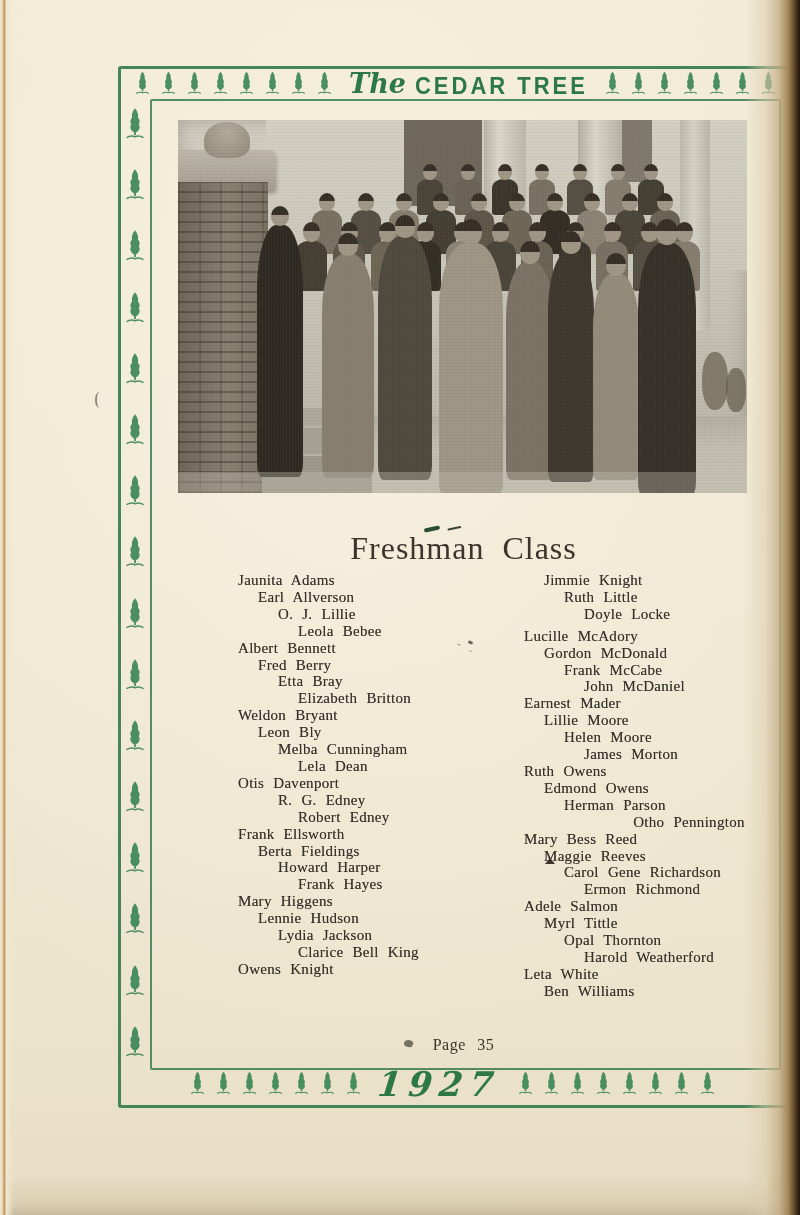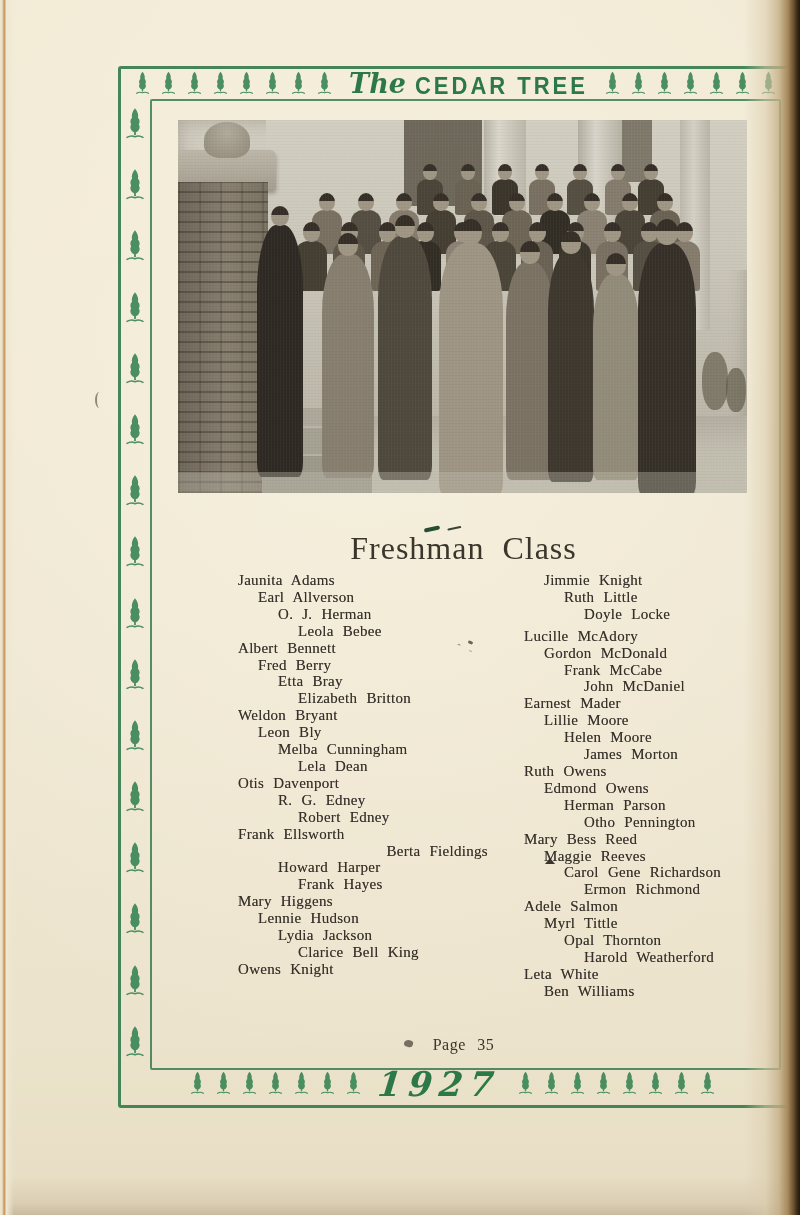--- a/index.html
+++ b/index.html
@@ -373,35 +373,35 @@
     <div class="ph-foot"></div>
     <div class="ph-grain"></div>
     <div class="ph-tint"></div>
   </div>
 
   <div class="heading">Freshman Class</div>
 
   <div class="roster-col" id="col-left">
       <div class="name-row" style="padding-left: 0px;">Jaunita Adams</div>
       <div class="name-row" style="padding-left: 20px;">Earl Allverson</div>
-      <div class="name-row" style="padding-left: 40px;">O. J. Herman</div>
+      <div class="name-row" style="padding-left: 40px;">O. J. Lillie</div>
       <div class="name-row" style="padding-left: 60px;">Leola Bebee</div>
       <div class="name-row" style="padding-left: 0px;">Albert Bennett</div>
       <div class="name-row" style="padding-left: 20px;">Fred Berry</div>
       <div class="name-row" style="padding-left: 40px;">Etta Bray</div>
       <div class="name-row" style="padding-left: 60px;">Elizabeth Britton</div>
       <div class="name-row" style="padding-left: 0px;">Weldon Bryant</div>
       <div class="name-row" style="padding-left: 20px;">Leon Bly</div>
       <div class="name-row" style="padding-left: 40px;">Melba Cunningham</div>
       <div class="name-row" style="padding-left: 60px;">Lela Dean</div>
       <div class="name-row" style="padding-left: 0px;">Otis Davenport</div>
       <div class="name-row" style="padding-left: 40px;">R. G. Edney</div>
       <div class="name-row" style="padding-left: 60px;">Robert Edney</div>
       <div class="name-row" style="padding-left: 0px;">Frank Ellsworth</div>
-      <div class="name-row" style="padding-left: 20px; text-align: right;">Berta Fieldings</div>
+      <div class="name-row" style="padding-left: 20px;">Berta Fieldings</div>
       <div class="name-row" style="padding-left: 40px;">Howard Harper</div>
       <div class="name-row" style="padding-left: 60px;">Frank Hayes</div>
       <div class="name-row" style="padding-left: 0px;">Mary Higgens</div>
       <div class="name-row" style="padding-left: 20px;">Lennie Hudson</div>
       <div class="name-row" style="padding-left: 40px;">Lydia Jackson</div>
       <div class="name-row" style="padding-left: 60px;">Clarice Bell King</div>
       <div class="name-row" style="padding-left: 0px;">Owens Knight</div>
     </div>
   <div class="roster-col" id="col-right">
       <div class="name-row" style="padding-left: 20px;">Jimmie Knight</div>
@@ -411,21 +411,21 @@
       <div class="name-row" style="padding-left: 20px;">Gordon McDonald</div>
       <div class="name-row" style="padding-left: 40px;">Frank McCabe</div>
       <div class="name-row" style="padding-left: 60px;">John McDaniel</div>
       <div class="name-row" style="padding-left: 0px;">Earnest Mader</div>
       <div class="name-row" style="padding-left: 20px;">Lillie Moore</div>
       <div class="name-row" style="padding-left: 40px;">Helen Moore</div>
       <div class="name-row" style="padding-left: 60px;">James Morton</div>
       <div class="name-row" style="padding-left: 0px;">Ruth Owens</div>
       <div class="name-row" style="padding-left: 20px;">Edmond Owens</div>
       <div class="name-row" style="padding-left: 40px;">Herman Parson</div>
-      <div class="name-row" style="padding-left: 60px;">Otho Pennington</div>
+      <div class="name-row" style="padding-left: 60px; text-align: center;">Otho Pennington</div>
       <div class="name-row" style="padding-left: 0px;">Mary Bess Reed</div>
       <div class="name-row" style="padding-left: 20px;">Maggie Reeves</div>
       <div class="name-row" style="padding-left: 40px;">Carol Gene Richardson</div>
       <div class="name-row" style="padding-left: 60px;">Ermon Richmond</div>
       <div class="name-row" style="padding-left: 0px;">Adele Salmon</div>
       <div class="name-row" style="padding-left: 20px;">Myrl Tittle</div>
       <div class="name-row" style="padding-left: 40px;">Opal Thornton</div>
       <div class="name-row" style="padding-left: 60px;">Harold Weatherford</div>
       <div class="name-row" style="padding-left: 0px;">Leta White</div>
       <div class="name-row" style="padding-left: 20px;">Ben Williams</div>

